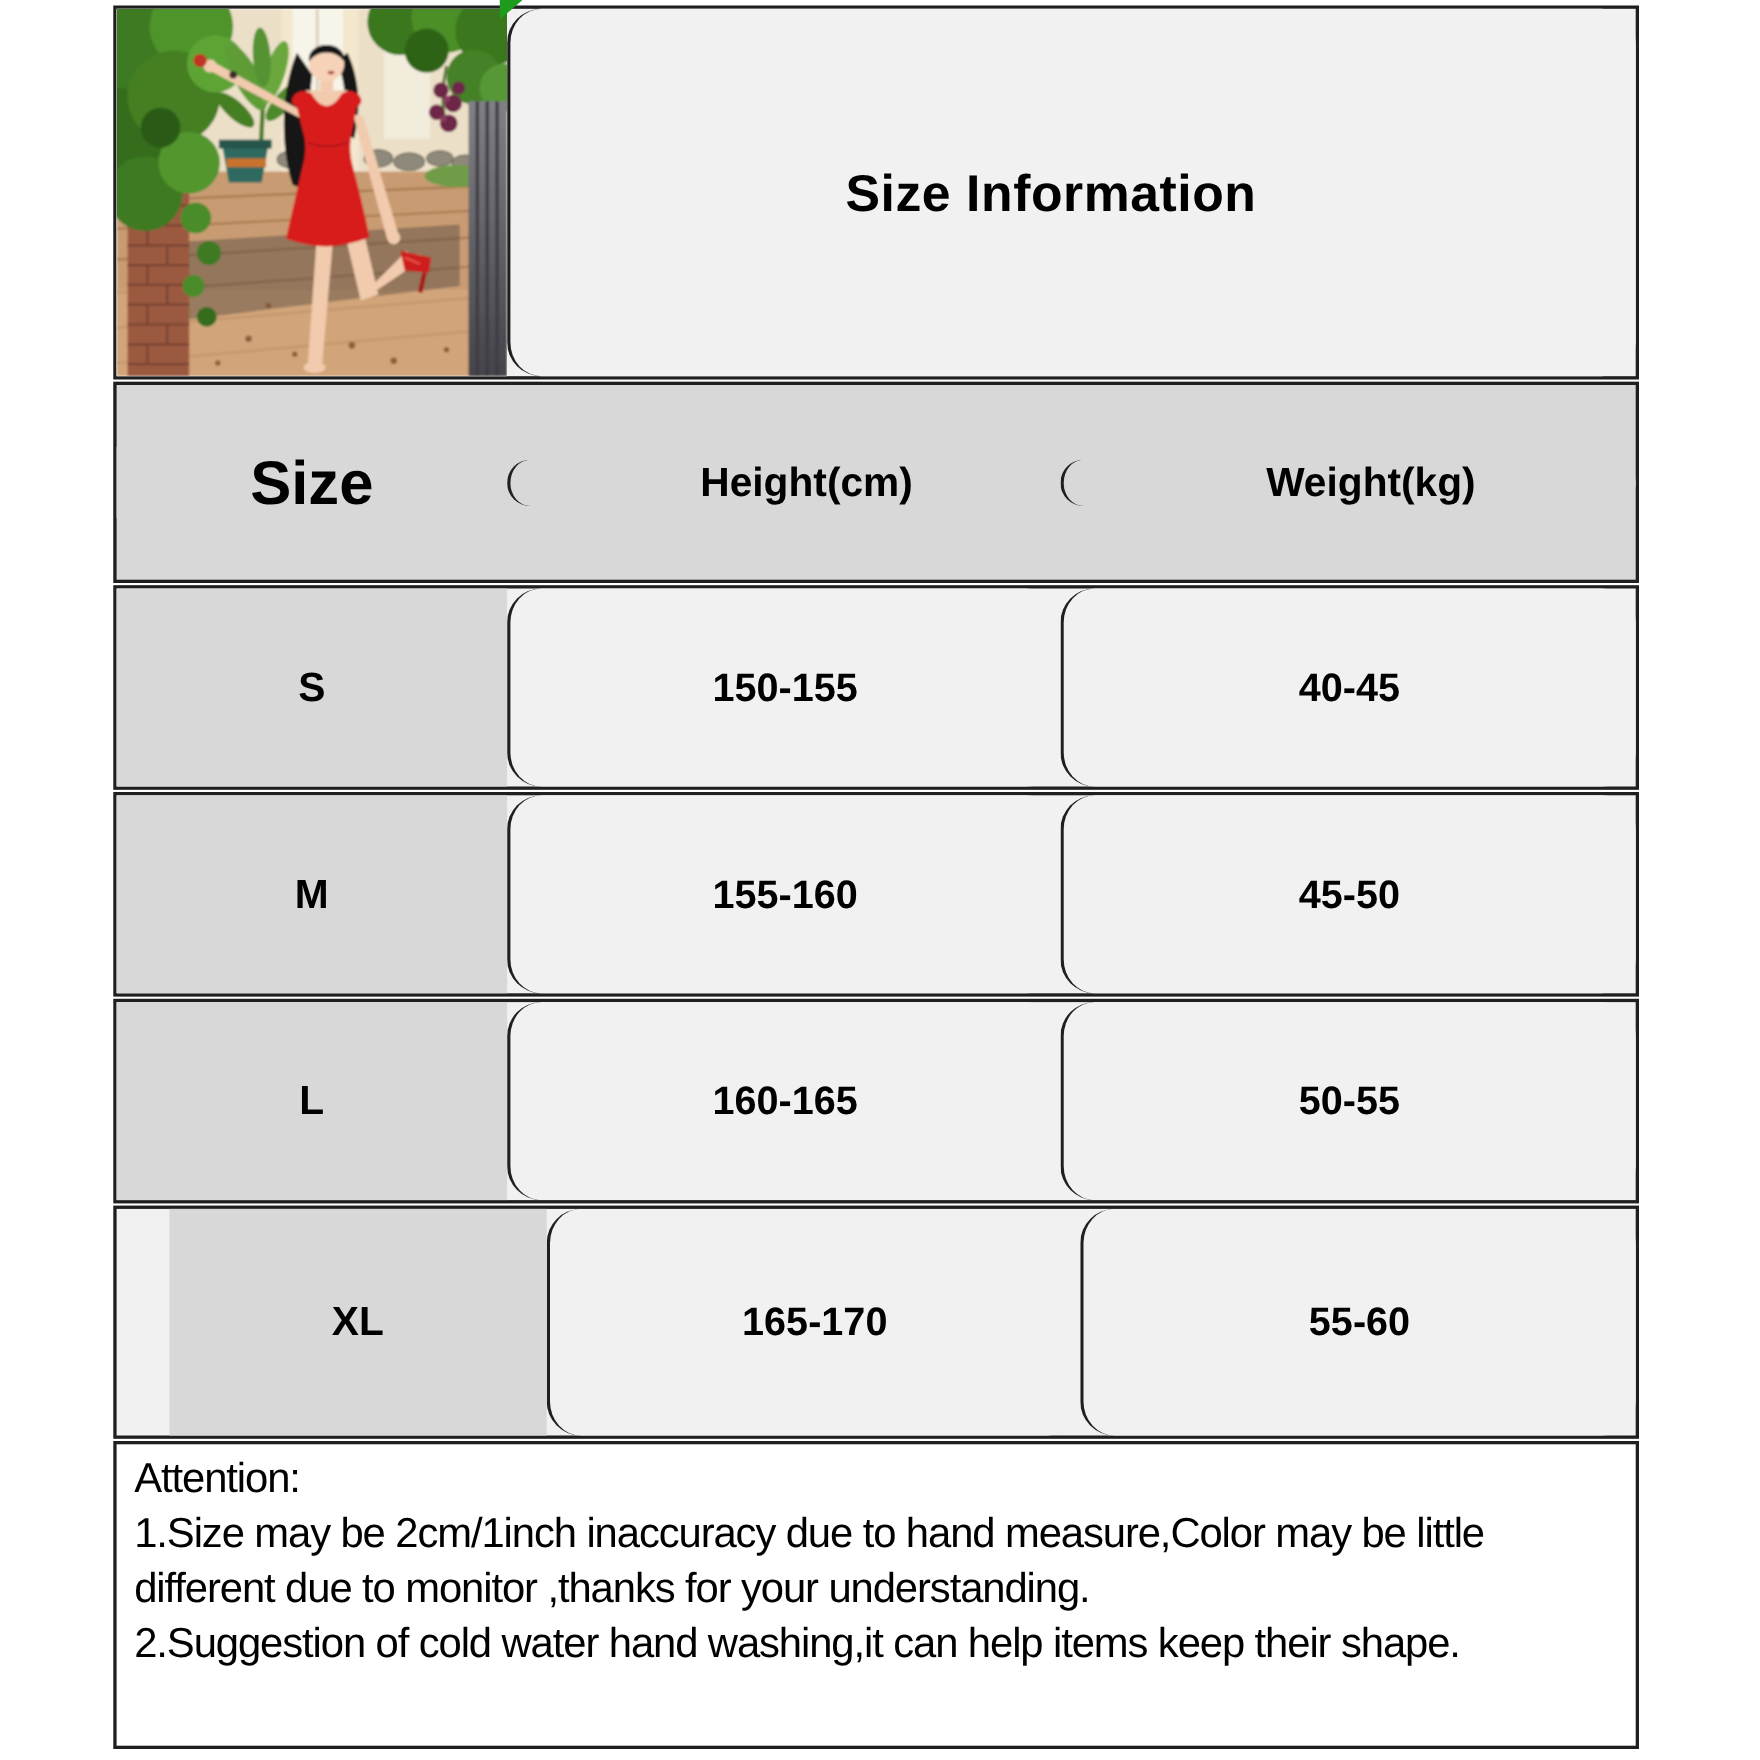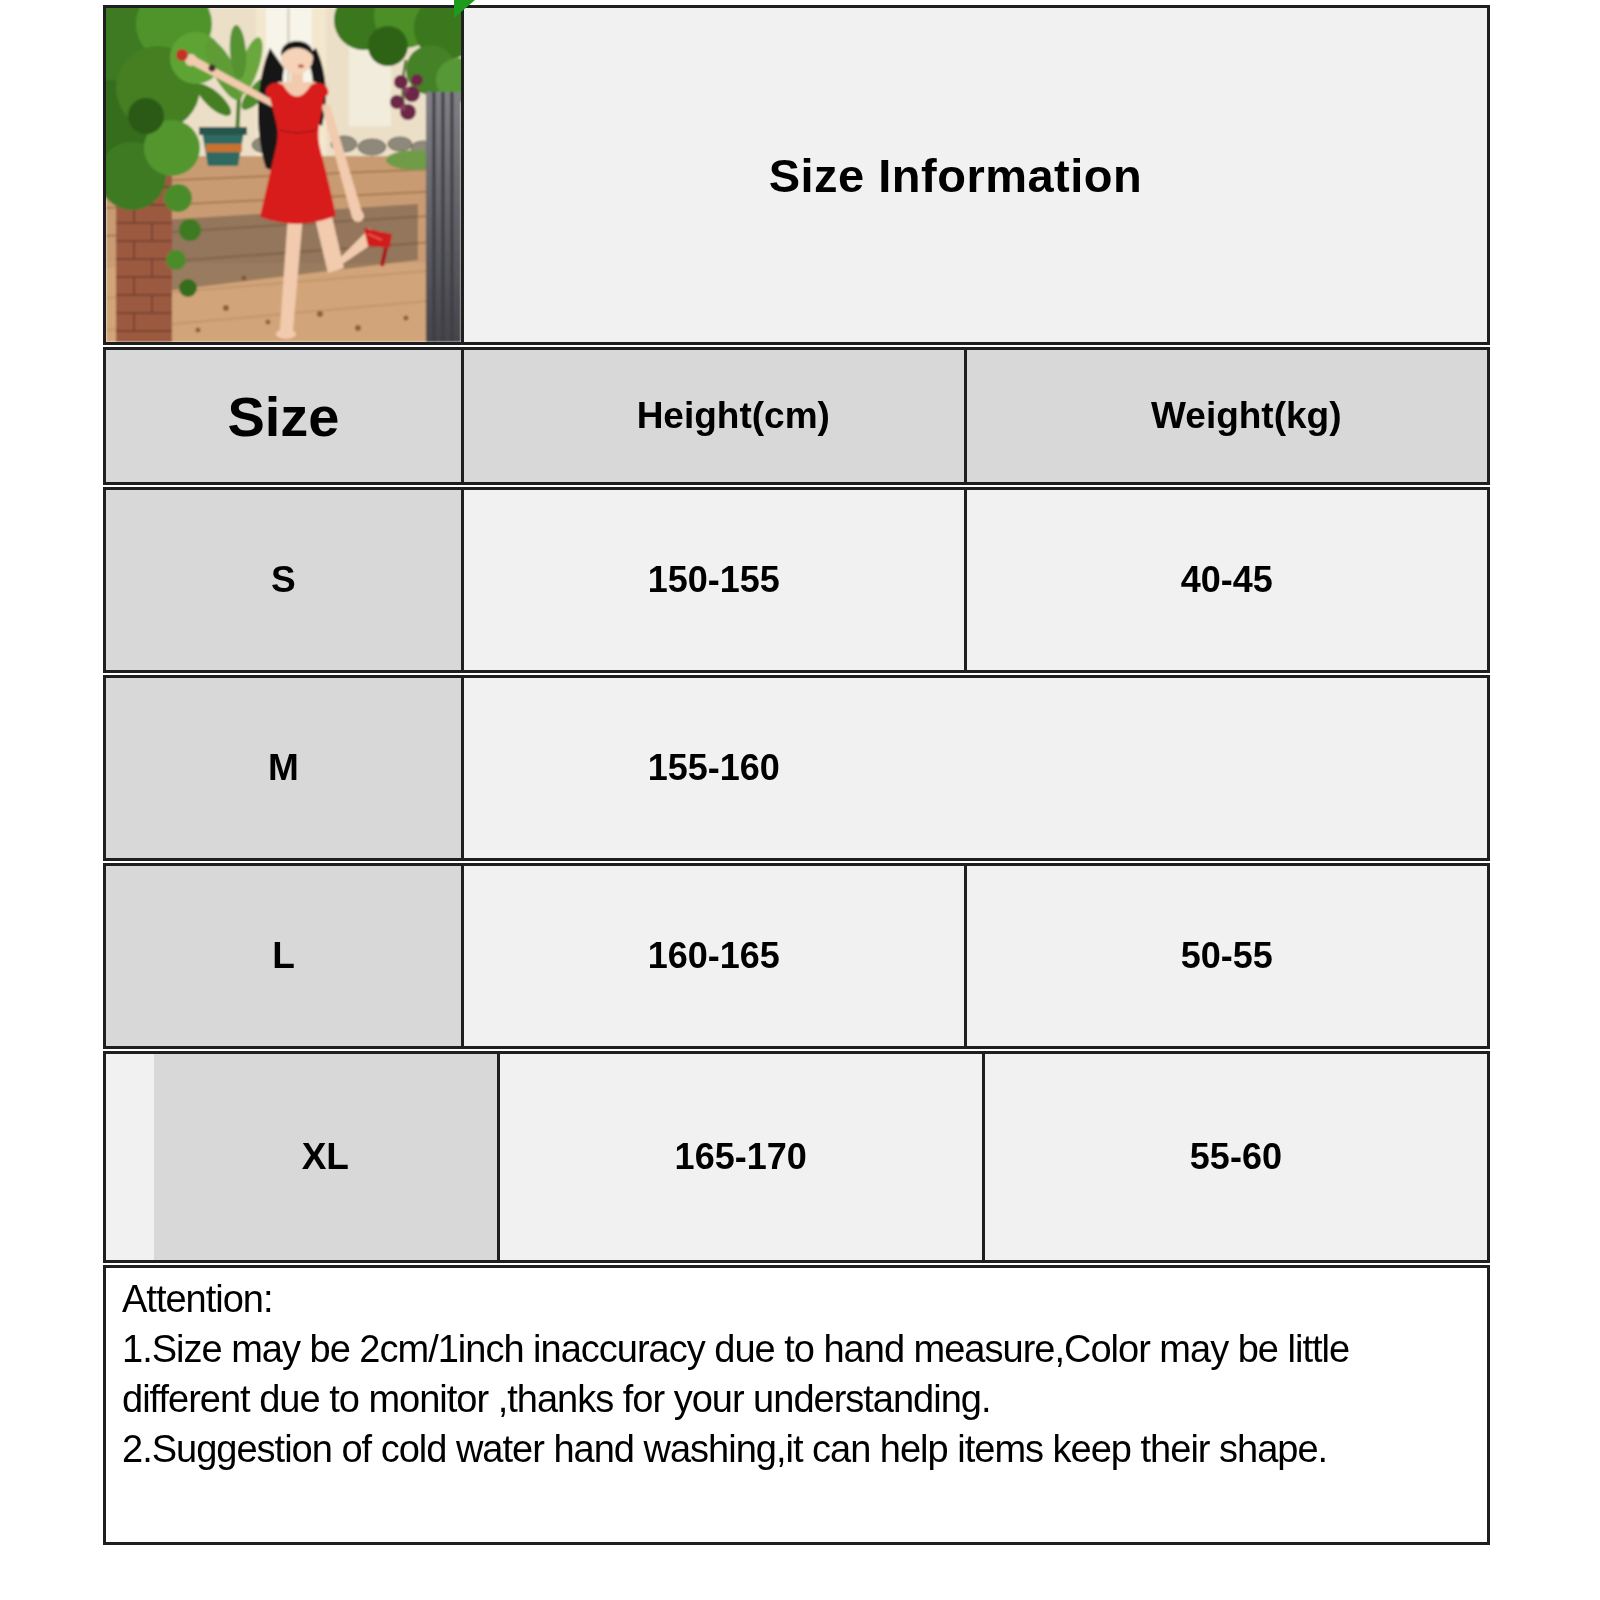--- a/index.html
+++ b/index.html
@@ -18,26 +18,26 @@
     margin-top:2px;
     background:#f1f1f2;
     box-sizing:border-box;
   }
   .trow.first{margin-top:0;}
   .cell{
     box-sizing:border-box;
     display:flex;align-items:center;justify-content:center;
     text-align:center;
   }
-  .cell + .cell{border-left:3px solid #1f1f1f;}
+  .cell + .cell{border-left:3px solid #1f1f1f;border-radius:31px;}
   .c1{width:25.7%;}
   .c2{width:36.4%;}
   .c3{flex:1;}
   .h-top{height:340px;}
-  .h-head{height:138px;}
+  .h-head{height:183px;align-items:center;}
   .h-data{height:186px;}
   .h-xl{height:212px;padding-left:48px;}
   .gray{background:#d8d8d8;}
   .light{background:#f1f1f2;}
   .photo-cell{padding:0;overflow:hidden;background:#fff;}
   .photo-cell svg{display:block;width:100%;height:100%;}
   .title-cell{padding-right:40px;}
   .page-title{font-size:47px;font-weight:bold;letter-spacing:0.5px;}
   .size-head{font-size:56px;font-weight:bold;}
   .col-head{font-size:37px;font-weight:bold;margin-left:39px;}
@@ -256,20 +256,23 @@
       </div>
     </div>
 
     <div class="trow h-data">
       <div class="cell c1 gray">
         <span class="size-letter">M</span>
       </div>
       <div class="cell c2 light">
         <span class="val">155-160</span>
       </div>
+      <div class="cell c3 light">
+        <span class="val">45-50</span>
+      </div>
     </div>
 
     <div class="trow h-data">
       <div class="cell c1 gray">
         <span class="size-letter">L</span>
       </div>
       <div class="cell c2 light">
         <span class="val">160-165</span>
       </div>
       <div class="cell c3 light">

